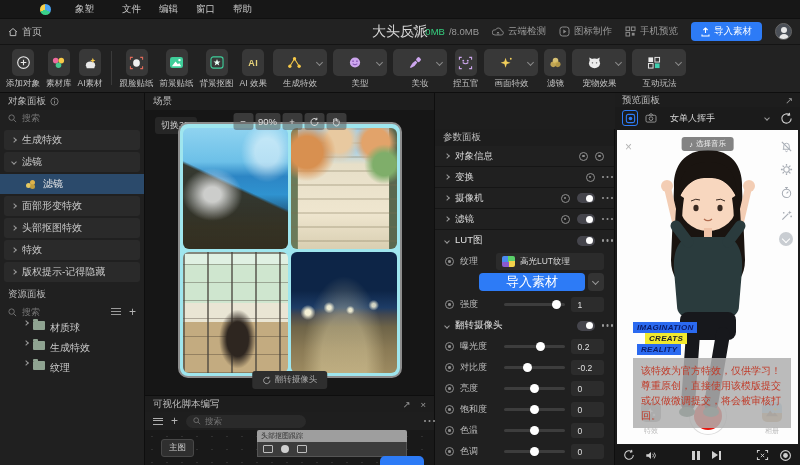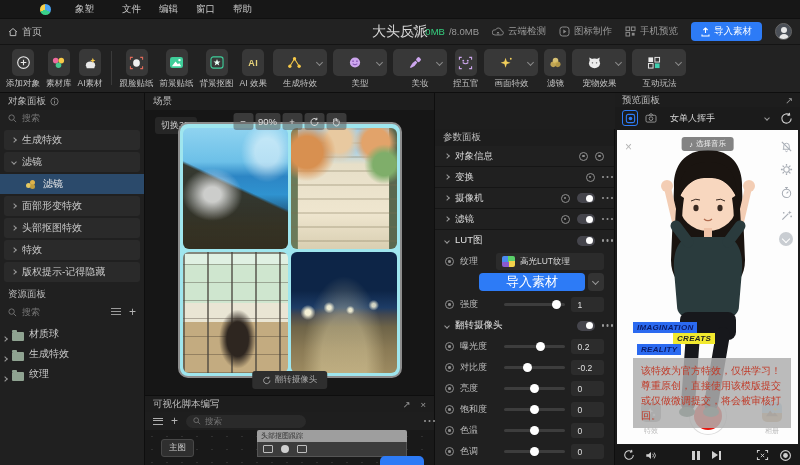--- a/index.html
+++ b/index.html
@@ -56,21 +56,21 @@
   .filter-dots i{position:absolute;width:5px;height:5px;border-radius:50%;background:#e9c64b;opacity:.95;}
   .filter-dots i:nth-child(1){left:0;top:3px;background:#f0d060;}
   .filter-dots i:nth-child(2){left:4px;top:0;background:#e8b84a;}
   .filter-dots i:nth-child(3){left:4px;top:4px;background:#caa23c;}
   .res-icons{margin-left:auto;display:flex;align-items:center;gap:8px;}
   .funnel{display:inline-block;width:10px;height:8px;position:relative;}
   .funnel::before{content:"";position:absolute;left:0;top:0;width:10px;height:1.4px;background:#9a9a9a;box-shadow:2px 3px 0 -1px #9a9a9a,2px 3px 0 -1px #9a9a9a, 0 3px 0 0 #9a9a9a, 0 6px 0 0 #9a9a9a;}
   .plus-glyph{color:#b5b5b5;font-size:12px;line-height:1;}
   .folder{width:12px;height:9px;background:#8fa391;border-radius:1px;position:relative;flex:0 0 auto;}
   .folder::before{content:"";position:absolute;left:0;top:-2px;width:5px;height:2px;background:#8fa391;border-radius:1px 1px 0 0;}
-  .tree-plain{height:20px;display:flex;align-items:flex-end;gap:5px;padding:0 8px 0 3px;color:#c9c9c9;cursor:pointer;}
+  .tree-plain{height:20px;display:flex;align-items:flex-start;gap:5px;padding:0 8px 0 24px;color:#c9c9c9;cursor:pointer;}
 
   
   .scene{flex:1;background:#161616;position:relative;overflow:hidden;}
   .scene-body{position:absolute;inset:17px 0 0 0;}
   .switch3d{position:absolute;left:10px;top:7px;color:#cfcfcf;font-size:9px;background:#262626;padding:2px 6px;border-radius:3px;cursor:pointer;}
   .zoombar{position:absolute;left:50%;top:3px;transform:translateX(-50%);display:flex;gap:2px;z-index:5;}
   .zoombar .zb{min-width:20px;height:17px;background:rgba(90,90,90,.55);border-radius:3px;color:#e0e0e0;display:flex;align-items:center;justify-content:center;font-size:9.5px;padding:0 3px;cursor:pointer;}
   .phone{position:absolute;left:50%;top:12px;transform:translateX(-50%);width:224px;height:256px;border:2px solid #8d8d8d;border-radius:10px;background:#9fe6ee;padding:4px 3px 3px 3px;}
   .phone-grid{display:grid;grid-template-columns:1fr 1fr;grid-template-rows:1fr 1fr;gap:3px;height:100%;}
   .ph-img{border-radius:6px;overflow:hidden;}
@@ -156,21 +156,21 @@
   .vp-close{position:absolute;left:8px;top:10px;color:#b5b5b5;font-size:12px;z-index:6;cursor:pointer;}
   .vp-right{position:absolute;right:5px;top:10px;display:flex;flex-direction:column;gap:10px;align-items:center;z-index:6;}
   .vp-right svg{display:block;}
   .chev-circle{width:14px;height:14px;border-radius:50%;background:#c9cdd2;position:relative;cursor:pointer;}
   .chev-circle::after{content:"";position:absolute;left:4.2px;top:3.5px;width:5px;height:5px;border-right:1.4px solid #fff;border-bottom:1.4px solid #fff;transform:rotate(45deg);}
   .char-svg{position:absolute;left:50%;top:12px;transform:translateX(-50%);height:300px;z-index:3;}
   .slogan{position:absolute;z-index:5;font-size:8px;font-weight:bold;font-style:italic;padding:1px 4px;letter-spacing:.3px;}
   .slogan.blue{background:var(--slogan-blue,#2456f0);color:#0b1a66;}
   .slogan.yellow{background:var(--slogan-yellow,#f2e92e);color:#222;}
   .s1{left:16px;top:192px;}
-  .s2{left:56px;top:203px;text-align:right;}
+  .s2{left:28px;top:203px;text-align:right;}
   .s3{left:20px;top:214px;}
   .notice{position:absolute;left:16px;top:228px;width:158px;z-index:5;background:rgba(175,175,175,.85);color:#c03a28;font-size:10px;line-height:1.5;padding:5px 8px;}
   .sq-btn{position:absolute;width:20px;height:20px;border-radius:5px;display:flex;align-items:center;justify-content:center;cursor:pointer;}
   .sq-btn.gray{background:#9a9a9a;}
   .sq-btn.album{background:linear-gradient(180deg,#9fd0ea 0 55%,#c9a06a 55% 100%);}
   .rec-btn{position:absolute;left:50%;transform:translateX(-50%);bottom:10px;width:36px;height:36px;border-radius:50%;background:#fff;box-shadow:0 0 0 1px #ddd;display:flex;align-items:center;justify-content:center;cursor:pointer;z-index:2;}
   .rec-btn::after{content:"";width:28px;height:28px;border-radius:50%;background:var(--record-red,#e8140c);}
   .btn-lbl{position:absolute;font-size:7px;color:#bbb;z-index:2;}
   .pv-bottom{height:20px;background:#181818;display:flex;align-items:center;padding:0 8px;gap:10px;}
   .pv-bottom .mid{margin:0 auto;display:flex;gap:12px;align-items:center;}

